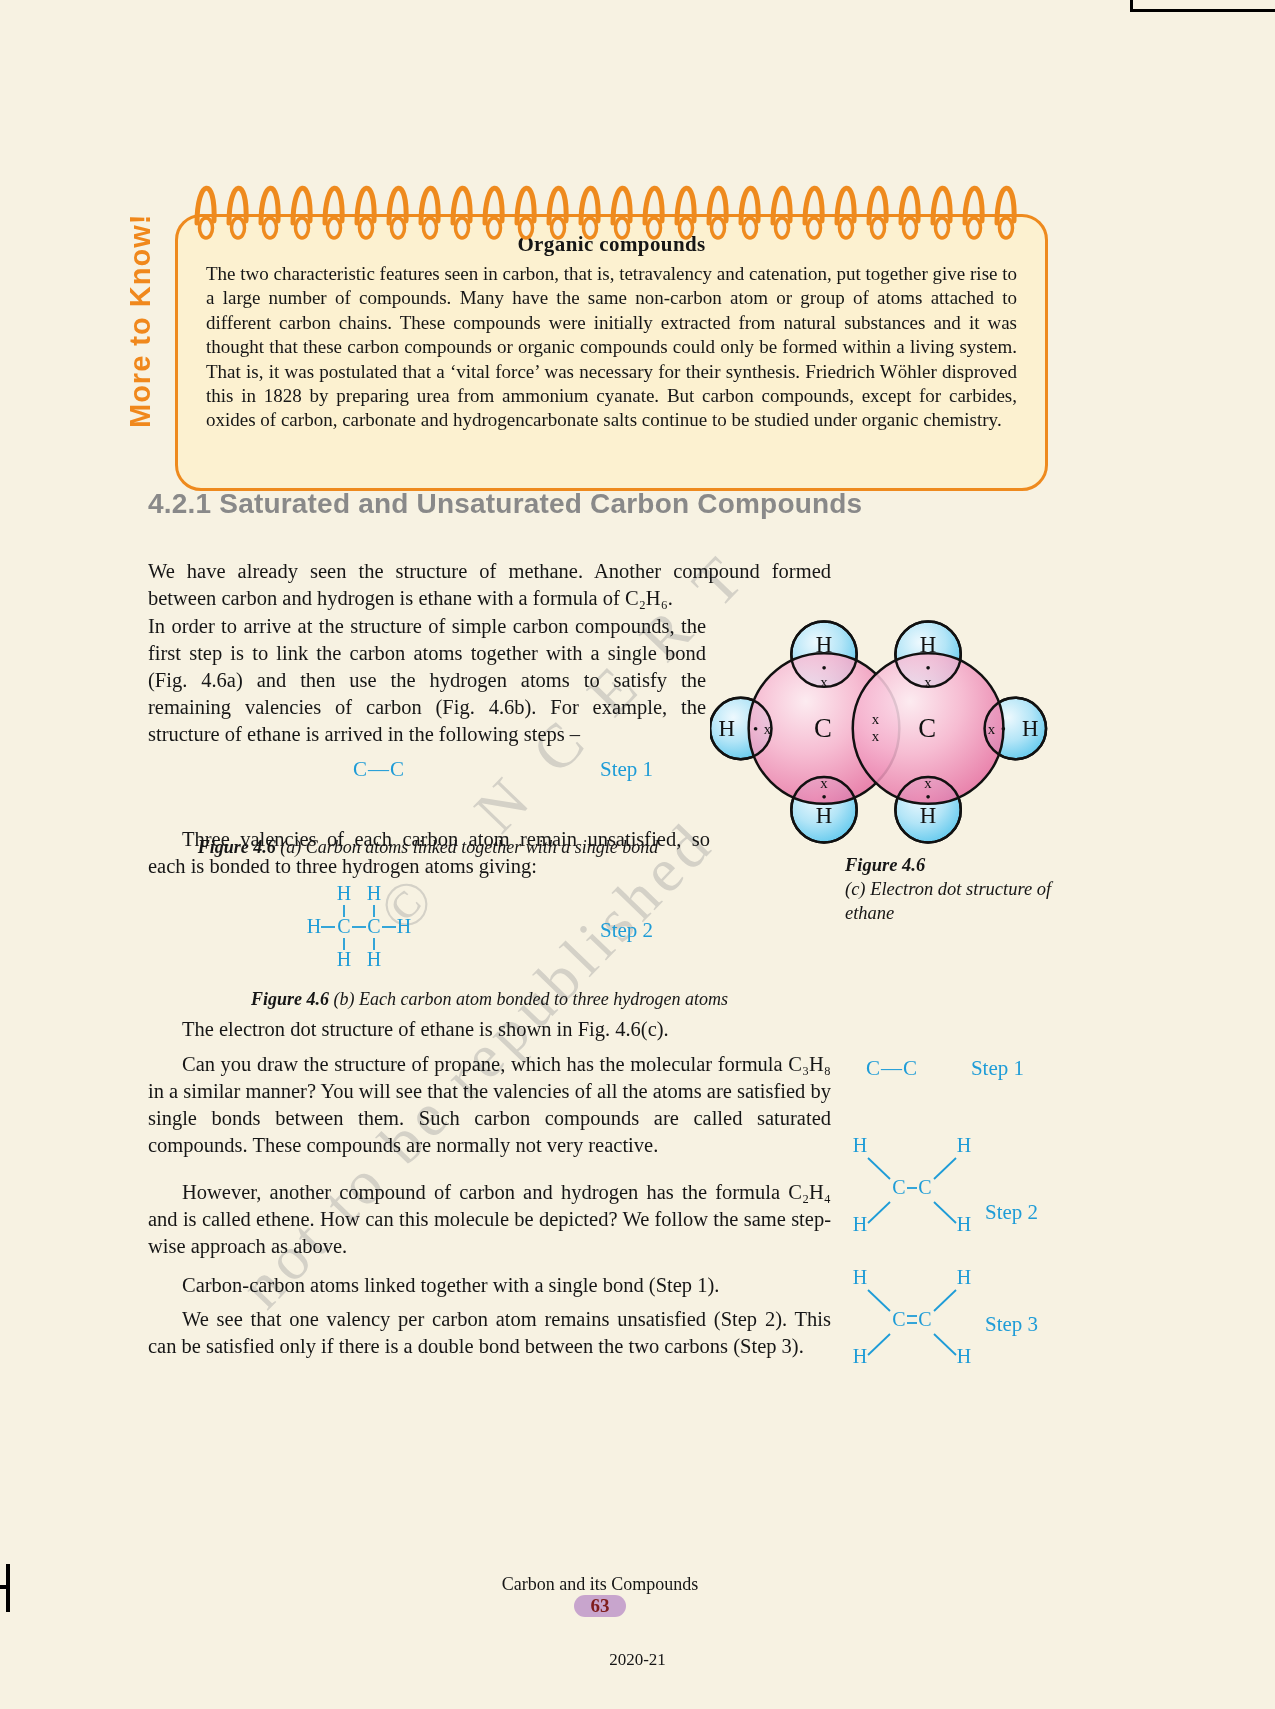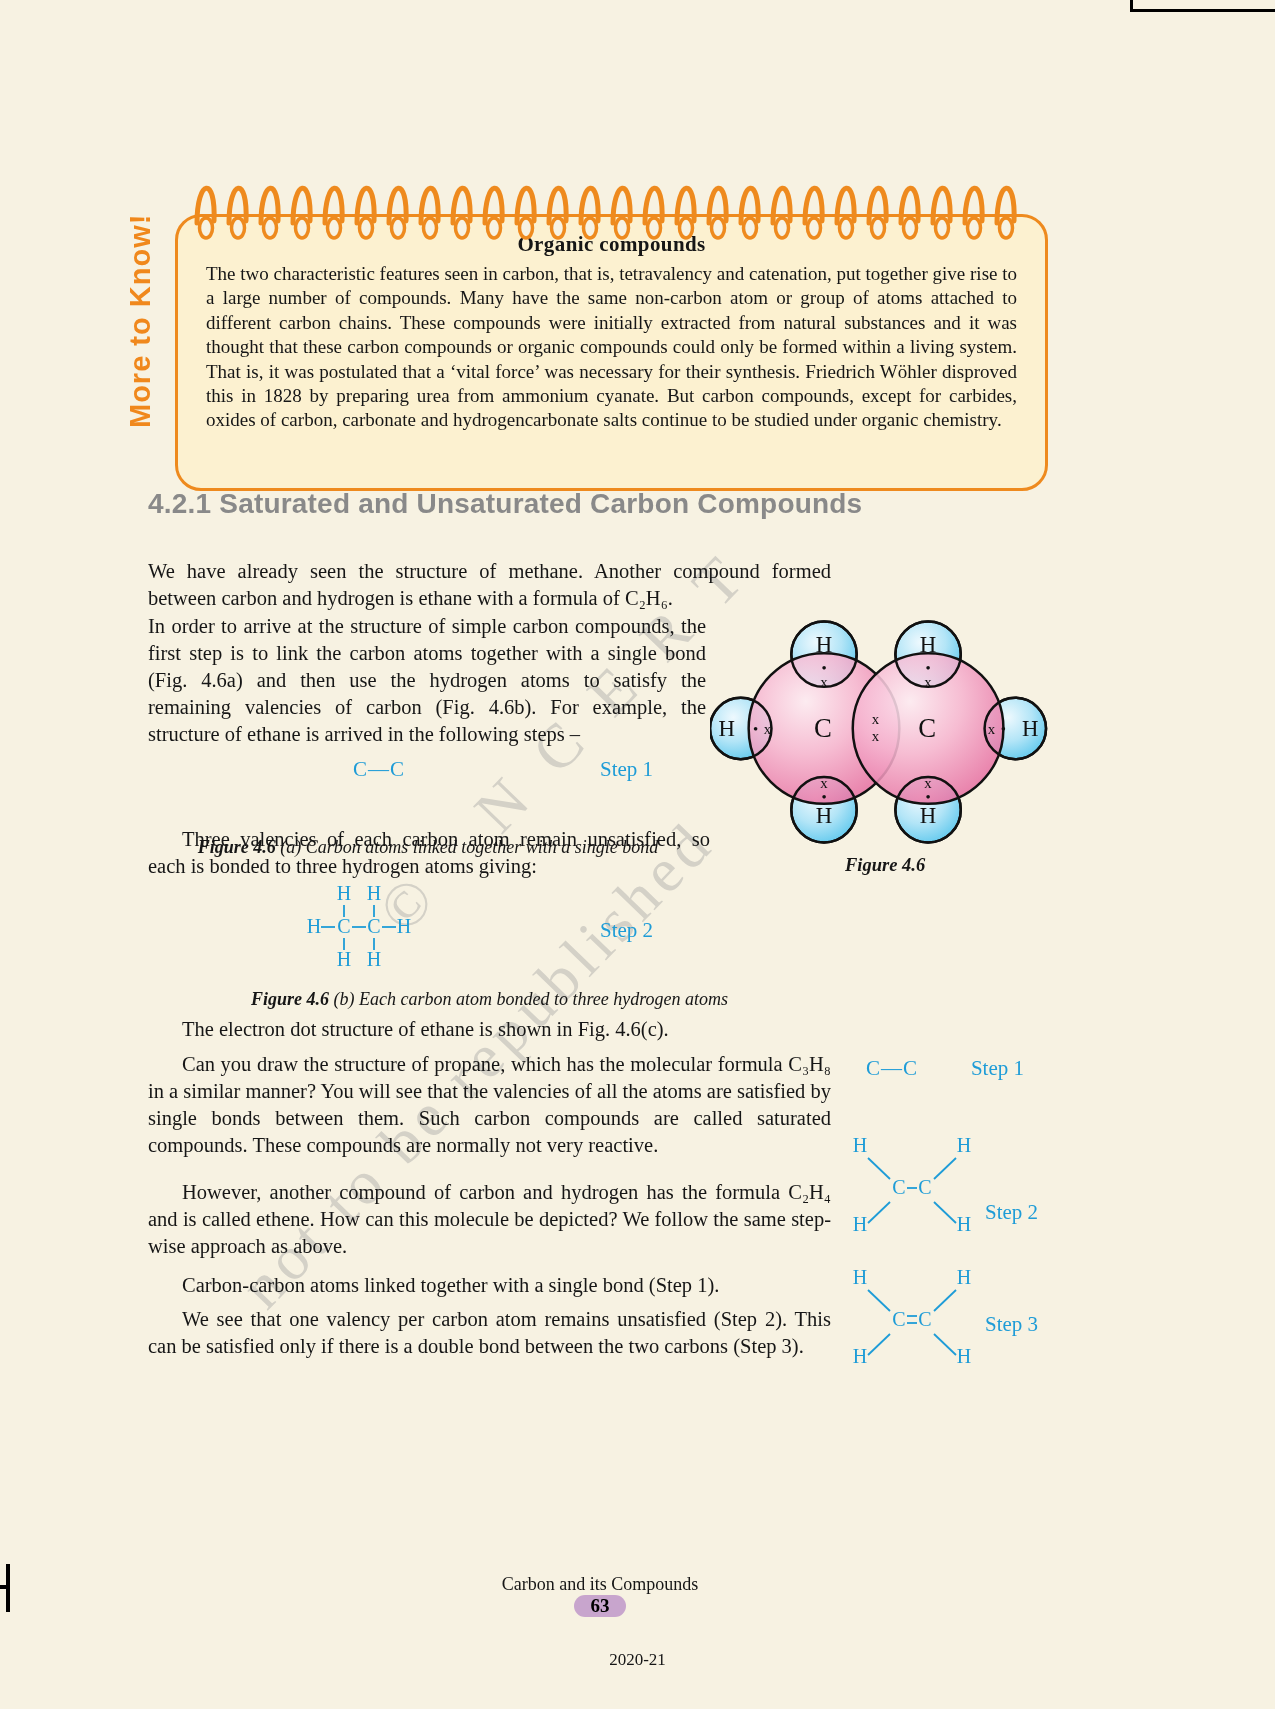--- a/index.html
+++ b/index.html
@@ -71,21 +71,21 @@
 
   .right-step1 { position:absolute; left:866px; top:1056px; width:158px;
                  display:flex; justify-content:space-between; font-size:21px; color:#1e9cd7; }
   .right-step1 .cc { letter-spacing:1px; }
 
   .footer { position:absolute; left:148px; top:1574px; width:904px; height:34px;
             display:flex; align-items:center; justify-content:space-between;flex-direction:column; }
   .footer-chapter { font-size:18px; }
   .page-badge { width:52px; height:30px; border-radius:16px; background:#c8a5cd;
                 display:flex; align-items:center; justify-content:center;
-                font-weight:bold; font-size:19px; color:#000000; }
+                font-weight:bold; font-size:19px; color:#7f1d1d; }
   .year { position:absolute; left:0; top:1650px; width:100%; text-align:center; font-size:17px; }
 
   svg text { font-family:"Liberation Serif","DejaVu Serif",serif; }
 </style>
 </head>
 <body>
 
 <div class="page">
 
   <div class="wm wm1">© NCERT</div>
@@ -227,21 +227,21 @@
           <line x1="68" y1="21" x2="68" y2="33"></line>
         <line x1="38" y1="54" x2="38" y2="66"></line>
           <line x1="68" y1="54" x2="68" y2="66"></line>
         <line x1="15" y1="43" x2="29" y2="43"></line>
           <line x1="46" y1="43" x2="60" y2="43"></line>
         <line x1="76" y1="43" x2="90" y2="43"></line>
       </g>
     </svg>
     <span class="blue-t s2a">Step 2</span>
 
-    <p class="cap fig-c"><span class="fig-c-label">Figure 4.6</span></p>
+    <p class="cap fig-c"><span class="fig-c-label">Figure 4.6</span><span>(c) Electron dot structure of ethane</span></p>
 
     <p class="cap fig-b"><b>Figure 4.6</b><span> (b) Each carbon atom bonded to three hydrogen atoms</span></p>
 
     <p class="para p4 indent">The electron dot structure of ethane is shown in Fig. 4.6(c).</p>
     <p class="para p6 indent">However, another compound of carbon and hydrogen has the formula C₂H₄ and is called ethene. How can this molecule be depicted? We follow the same step-wise approach as above.</p>
     <p class="para p5 indent">Can you draw the structure of propane, which has the molecular formula C₃H₈ in a similar manner? You will see that the valencies of all the atoms are satisfied by single bonds between them. Such carbon compounds are called saturated compounds. These compounds are normally not very reactive.</p>
     <p class="para p7 indent">Carbon-carbon atoms linked together with a single bond (Step 1).</p>
     <p class="para p8 indent">We see that one valency per carbon atom remains unsatisfied (Step 2). This can be satisfied only if there is a double bond between the two carbons (Step 3).</p>
 
     <div class="right-step1">

